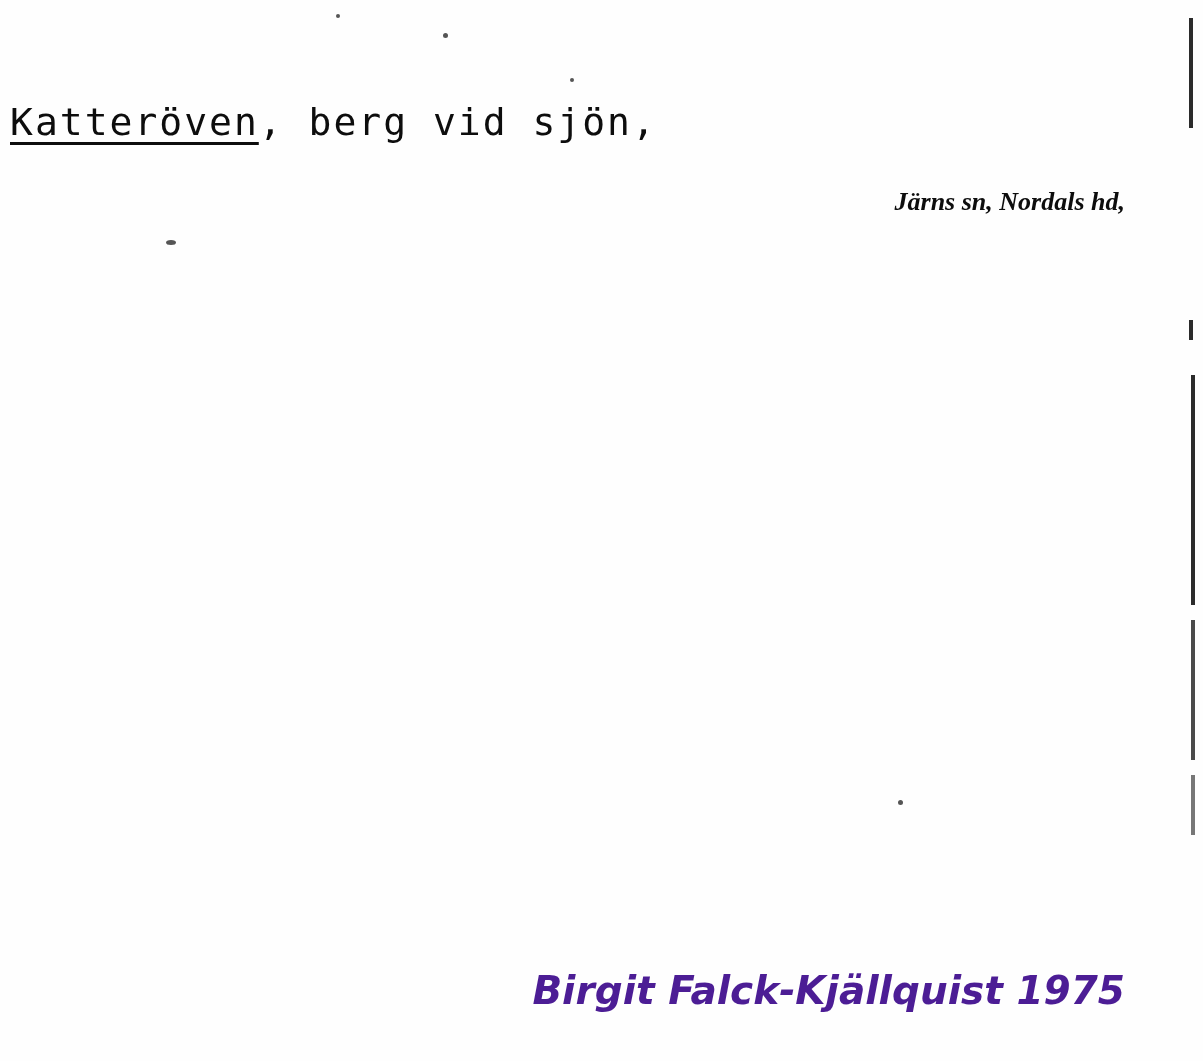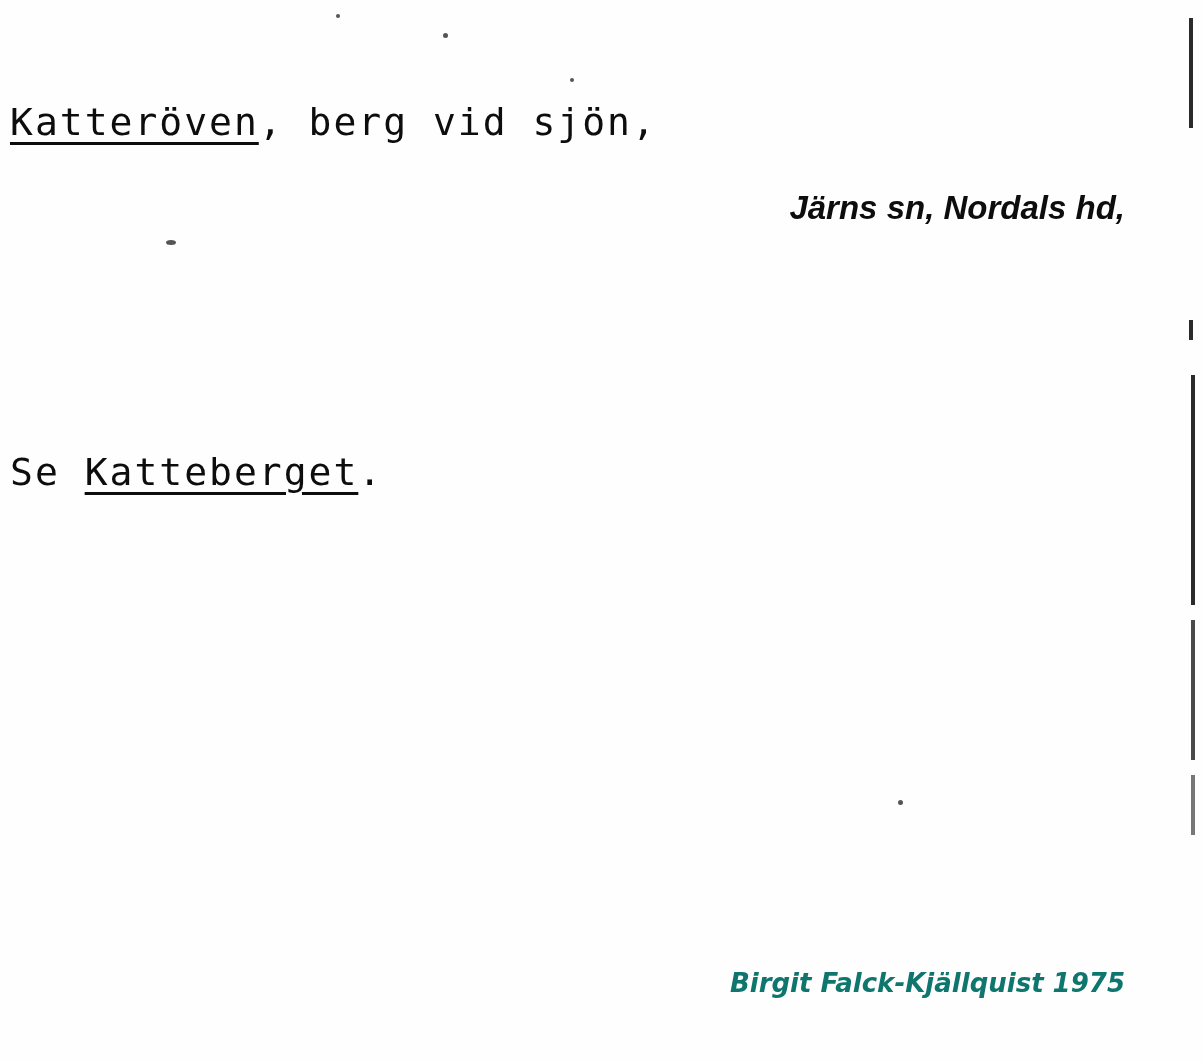--- a/index.html
+++ b/index.html
@@ -55,37 +55,37 @@
   }
 
   .loc-block {
     position: absolute;
     right: 78px;
     top: 182px;
     text-align: right;
     line-height: 1.55;
   }
   .loc-block div {
-    font-family: Liberation Sans, sans-serif;
+    font-family: Liberation Serif, serif;
     font-style: italic;
     font-weight: 700;
-    font-size: 33px;
+    font-size: 26px;
     color: #0d0d0d;
     white-space: pre;
   }
 
   .signature {
     position: absolute;
     right: 78px;
     top: 968px;
     font-family: "DejaVu Sans", sans-serif;
     font-style: italic;
     font-weight: 700;
-    font-size: 26px;
-    color: #0f766e;
+    font-size: 39px;
+    color: #4c1d95;
     white-space: pre;
   }
 
   
   .edge {
     position: absolute;
     background: #2b2b2b;
     width: 4px;
   }
   .speck {
@@ -98,21 +98,20 @@
 <body>
 
 <div class="card">
 
   <div class="typed headword"><span class="underlined">Katteröven</span><span>, berg vid sjön,</span></div>
 
   <div class="loc-block">
     <div>Järns sn, Nordals hd,</div>
   </div>
 
-  <div class="typed see-line"><span>Se </span><span class="underlined">Katteberget</span><span>.</span></div>
 
   <div class="signature">Birgit Falck-Kjällquist 1975</div>
 
   <div class="edge" style="right:10px; top:18px; height:110px;"></div>
   <div class="edge" style="right:10px; top:320px; height:20px;"></div>
   <div class="edge" style="right:8px; top:375px; height:230px;"></div>
   <div class="edge" style="right:8px; top:620px; height:140px; background:#4a4a4a;"></div>
   <div class="edge" style="right:8px; top:775px; height:60px; background:#777;"></div>
 
   <div class="speck" style="left:336px; top:14px; width:4px; height:4px;"></div>

